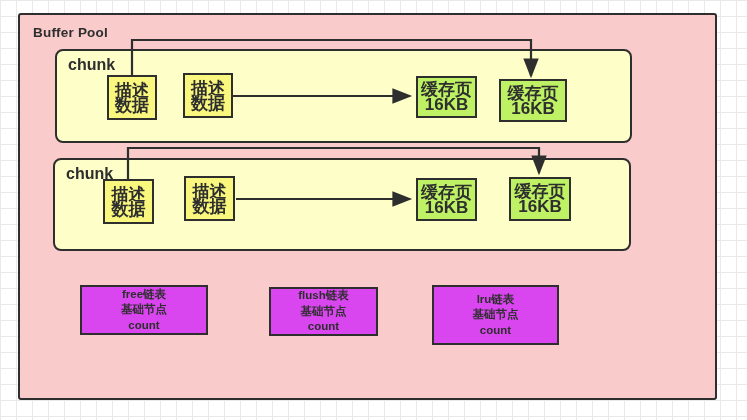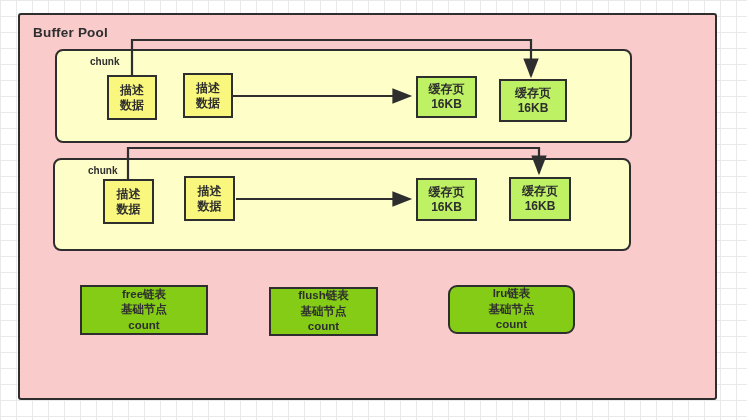--- a/index.html
+++ b/index.html
@@ -47,57 +47,56 @@
     background: #fdfec8;
     border: 2px solid #2e2e2e;
     border-radius: 8px;
   }
   .chunk-1 { left: 35px; top: 34px;  width: 577px; height: 94px; }
   .chunk-2 { left: 33px; top: 143px; width: 578px; height: 93px; }
   .chunk-label {
     position: absolute;
     left: 11px;
     top: 5px;
-    font-size: 10px;
+    font-size: 16px;
     font-weight: 700;
     color: #2e2e2e;
-    margin-left: 22px;
   }
   .node {
     position: absolute;
     box-sizing: border-box;
     border: 2px solid #2e2e2e;
     color: #2e2e2e;
     font-weight: 700;
-    font-size: 12px;
+    font-size: 17px;
     line-height: 15px;
     text-align: center;
     white-space: pre-line;
     display: flex;
     align-items: center;
     justify-content: center;
   }
   .desc-box  { background: #f9f77d; }
   .cache-box { background: #bef264; }
-  .list-box  { background: #84cc16; font-size: 11.5px; line-height: 15.5px; }
+  .list-box  { background: #d946ef; font-size: 11.5px; line-height: 15.5px; }
 
   
   .c1-desc1  { left: 50px;  top: 24px; width: 50px; height: 45px; }
   .c1-desc2  { left: 126px; top: 22px; width: 50px; height: 45px; }
   .c1-cache1 { left: 359px; top: 25px; width: 61px; height: 42px; }
   .c1-cache2 { left: 442px; top: 28px; width: 68px; height: 43px; }
   
   .c2-desc1  { left: 48px;  top: 19px; width: 51px; height: 45px; }
   .c2-desc2  { left: 129px; top: 16px; width: 51px; height: 45px; }
   .c2-cache1 { left: 361px; top: 18px; width: 61px; height: 43px; }
   .c2-cache2 { left: 454px; top: 17px; width: 62px; height: 44px; }
   
   .list-free  { left: 60px;  top: 270px; width: 128px; height: 50px; }
   .list-flush { left: 249px; top: 272px; width: 109px; height: 49px; }
-  .list-lru   { left: 428px; top: 270px; width: 127px; height: 49px; border-radius: 9px; }
+  .list-lru   { left: 412px; top: 270px; width: 127px; height: 60px; }
 
   .connector-layer {
     position: absolute;
     left: 0;
     top: 0;
     width: 747px;
     height: 420px;
     pointer-events: none;
   }
 </style>

